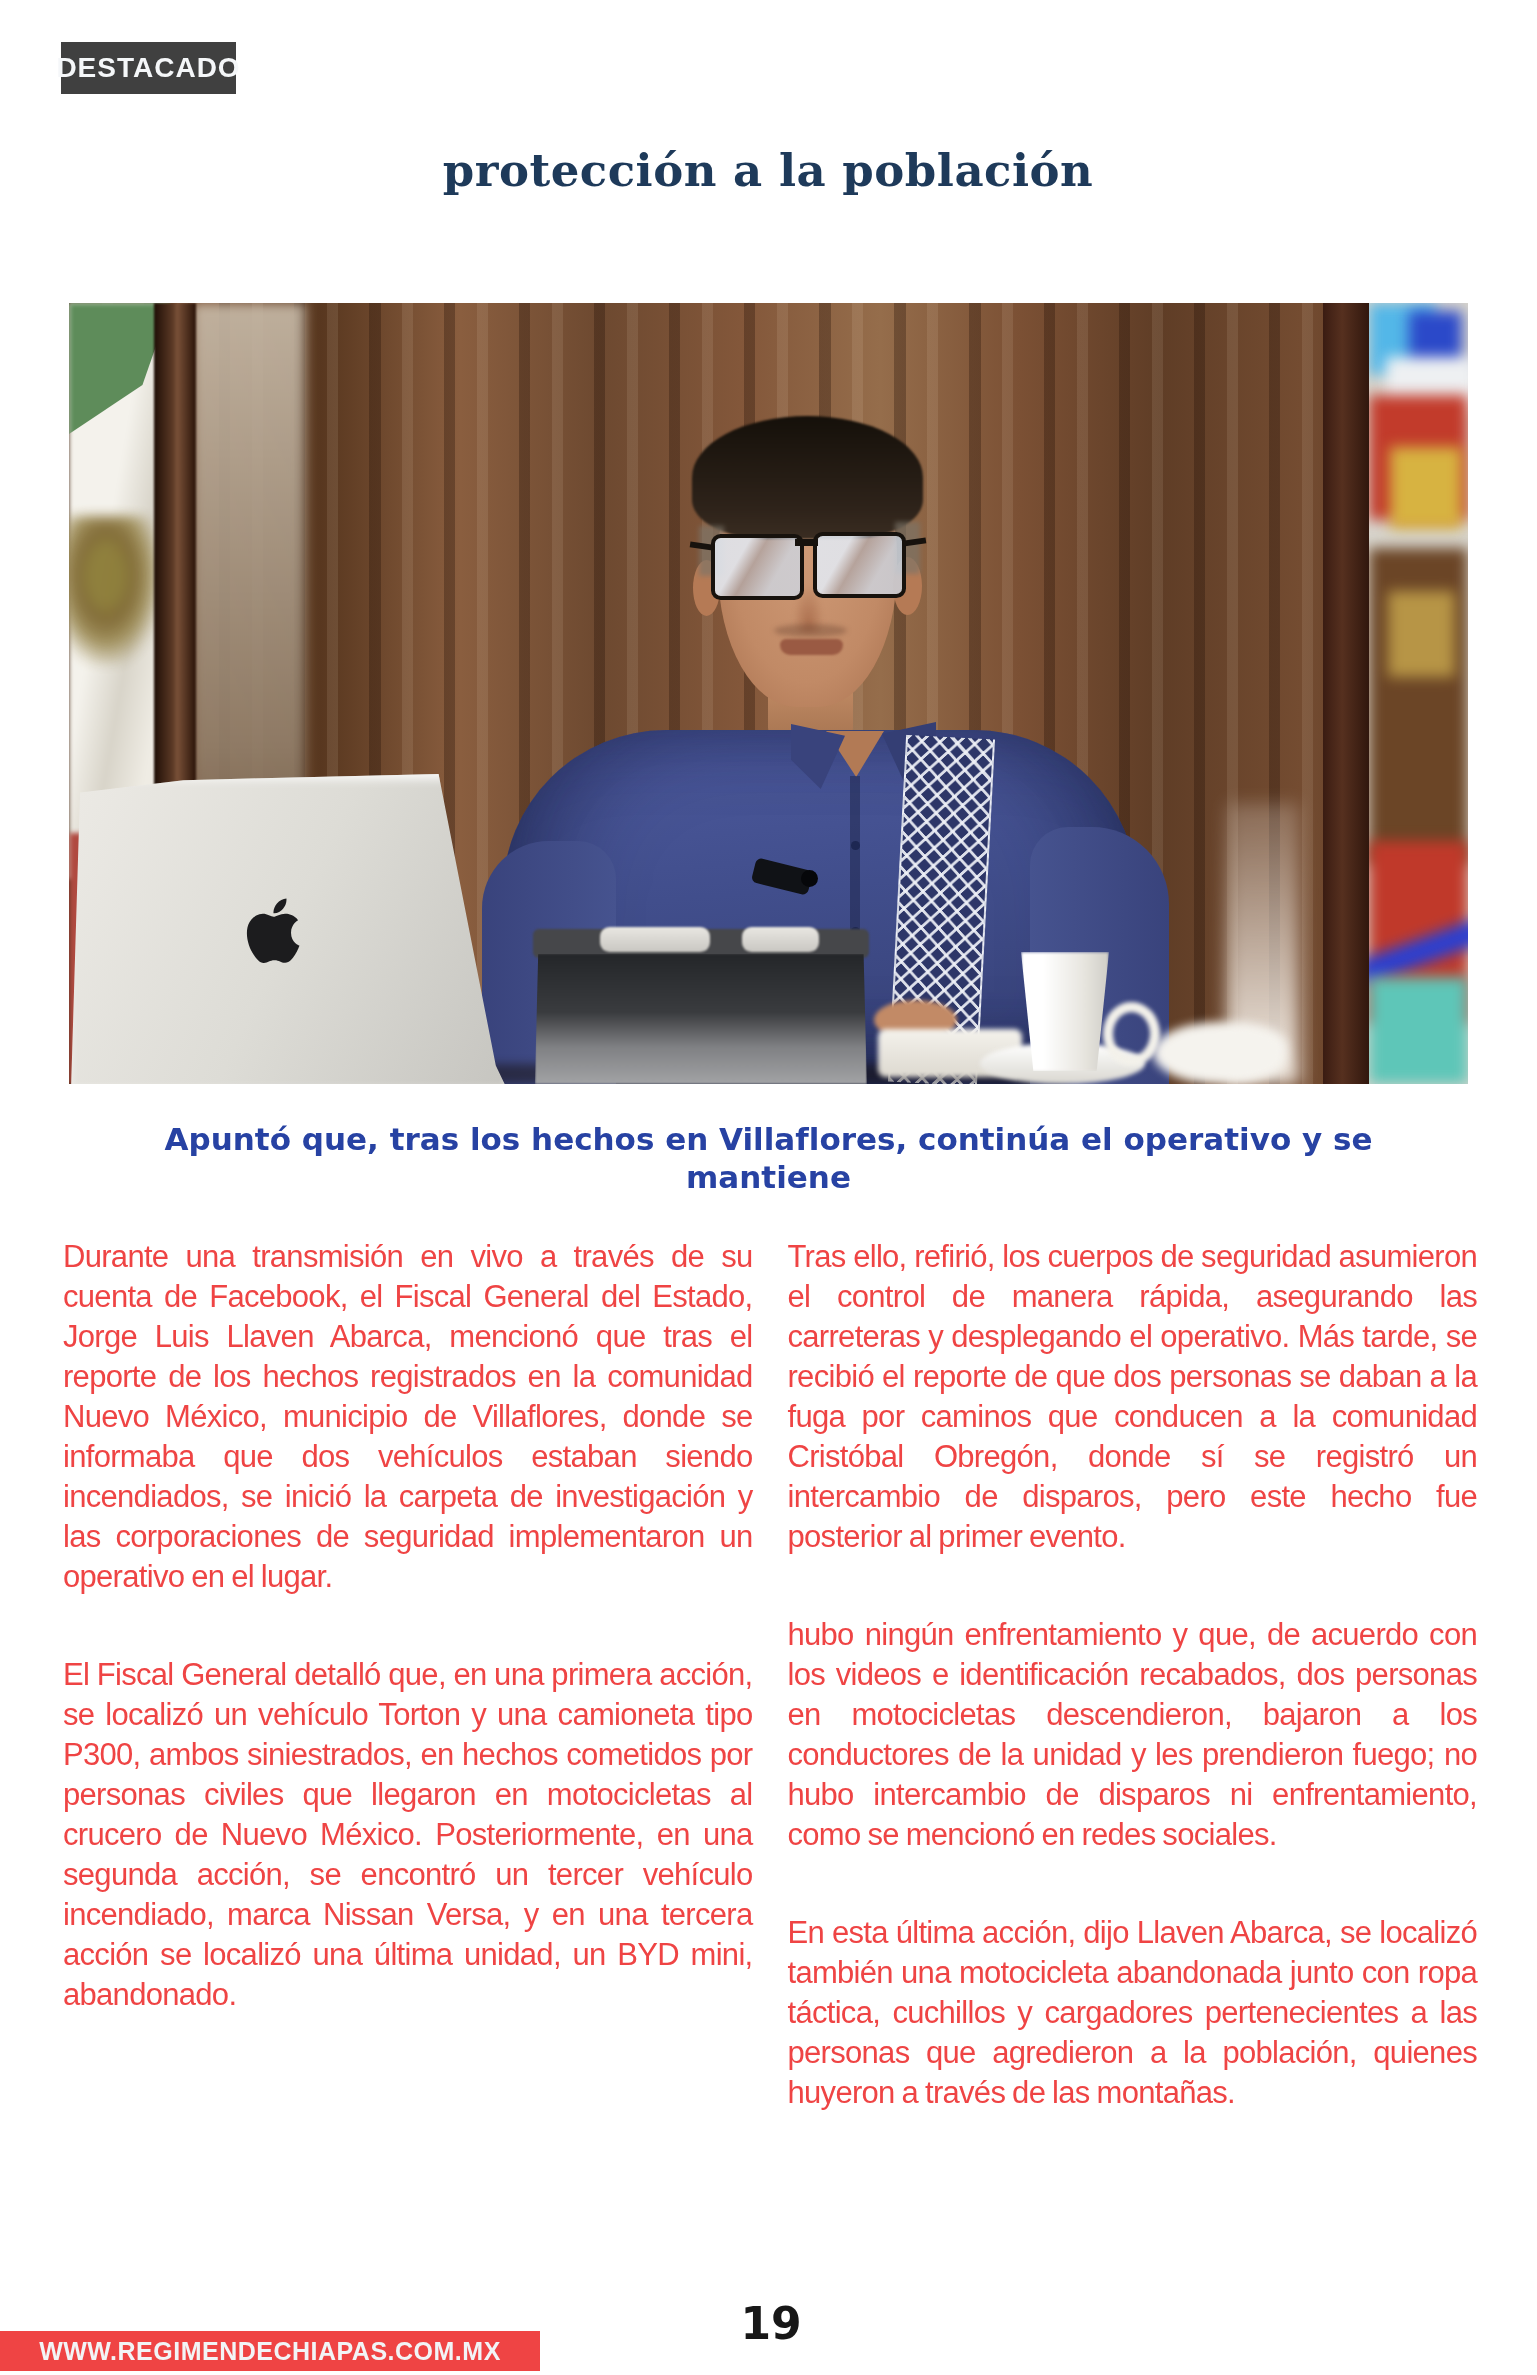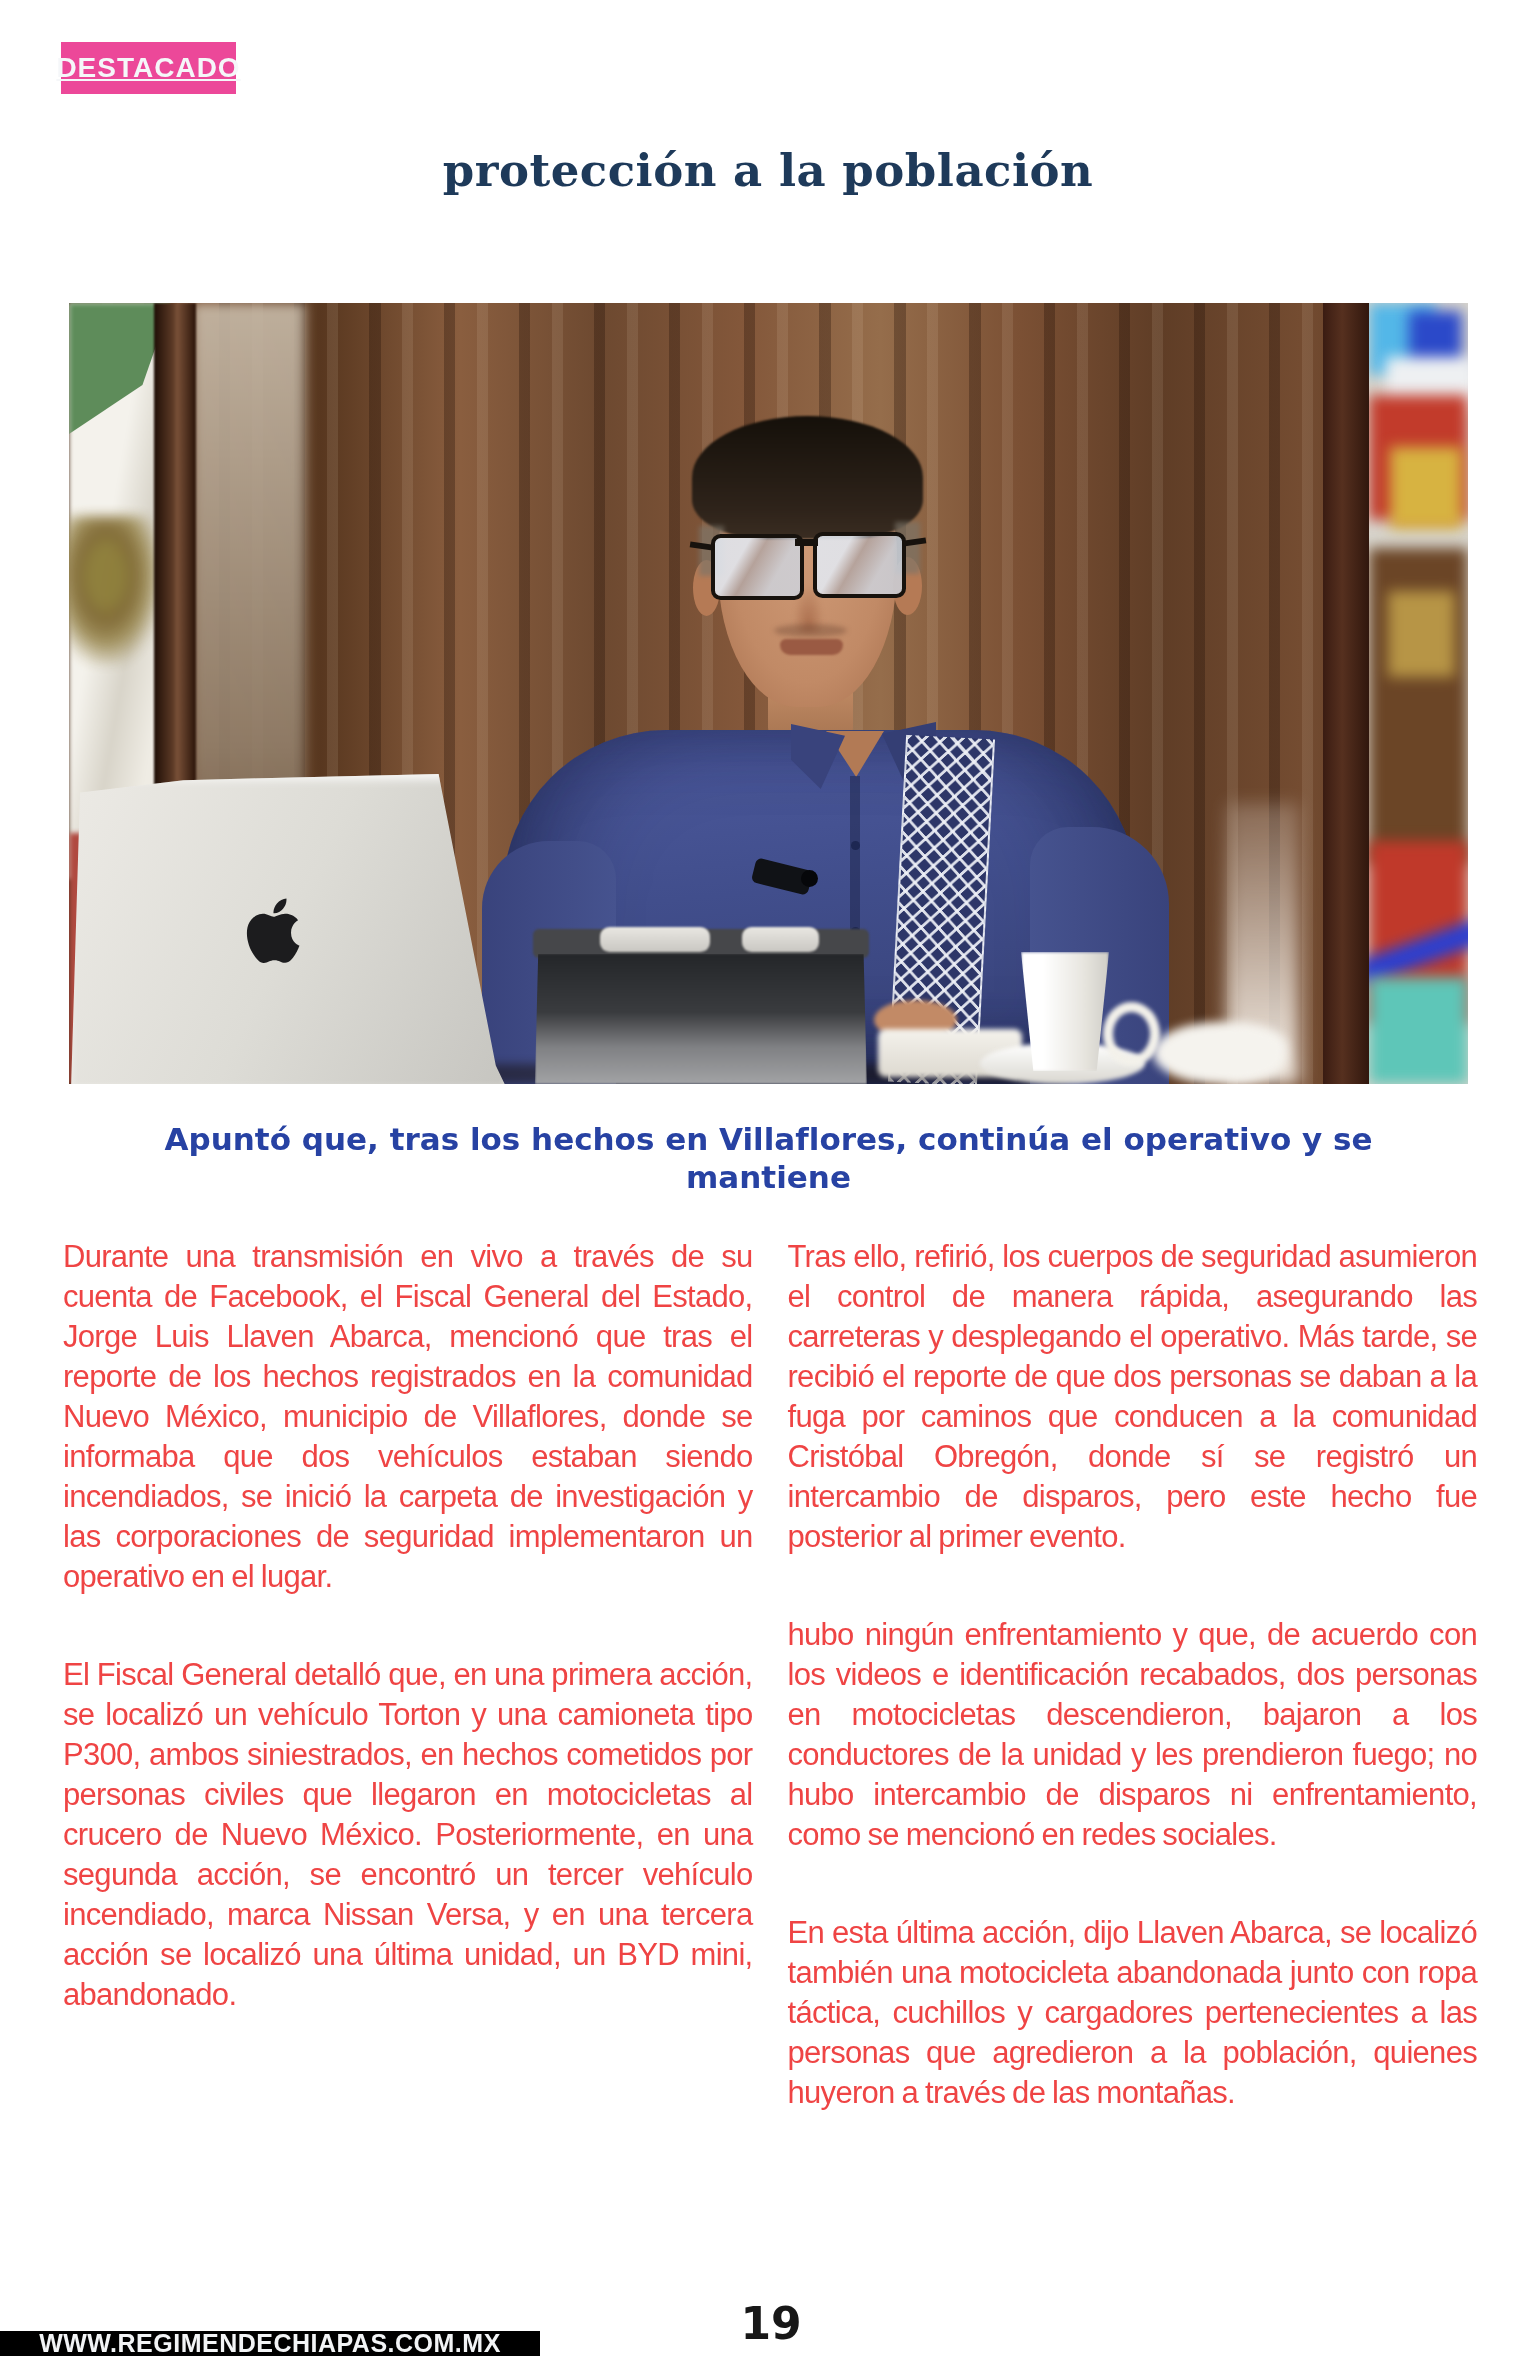--- a/index.html
+++ b/index.html
@@ -1,23 +1,23 @@
 <!DOCTYPE html>
 <html lang="es"><head>
 <meta charset="utf-8">
 <style>
   html,body{margin:0;padding:0;}
   body{width:1537px;height:2376px;position:relative;background:#ffffff;overflow:hidden;
        font-family:"Liberation Sans",sans-serif;}
   .abs{position:absolute;}
 
   
-  .badge{left:61px;top:42px;width:175px;height:52px;background:#ec4899;
+  .badge{left:61px;top:42px;width:175px;height:52px;background:#404040;
          display:flex;align-items:center;justify-content:center;
-         color:#f5f7f9;font-weight:bold;font-size:28px;letter-spacing:1px;text-decoration:underline;}
+         color:#f5f7f9;font-weight:bold;font-size:28px;letter-spacing:1px;}
   .headline{left:86px;top:142px;width:1364px;text-align:center;color:#1e3a5a;
             font-family:"DejaVu Serif",serif;font-weight:bold;
             font-size:45px;line-height:57px;letter-spacing:0.5px;}
 
   
   .photo{left:69px;top:303px;width:1399px;height:781px;overflow:hidden;
     background:
       repeating-linear-gradient(90deg, rgba(30,12,4,.30) 0 11.5px, rgba(30,12,4,0) 11.5px 33px,
         rgba(255,235,210,.10) 33px 44px, rgba(30,12,4,0) 44px 75px),
       linear-gradient(90deg,#63412b 0%,#7b5236 10%,#58371f 18%,#8a5e3f 28%,#6d4930 38%,
@@ -137,21 +137,21 @@
 
   
   .deck{left:115px;top:1120px;width:1307px;text-align:center;color:#2742a3;
         font-family:"DejaVu Sans",sans-serif;font-weight:bold;font-size:31px;line-height:38px;}
   .cols{left:63px;top:1237px;width:1414px;display:flex;gap:35px;}
   .col{width:690px;}
   .col p{margin:0 0 58px 0;text-align:justify;color:#ef4444;
          font-size:31px;line-height:40px;letter-spacing:-0.7px;word-spacing:-1px;}
 
   
-  .footer-bar{left:0;top:2331px;width:540px;height:25px;background:#000000;
+  .footer-bar{left:0;top:2331px;width:540px;height:40px;background:#ef4444;
       display:flex;align-items:center;justify-content:center;
       color:#f2f4f6;font-weight:bold;font-size:25px;letter-spacing:0.5px;}
   .page-num{left:728px;top:2298px;width:86px;text-align:center;color:#171717;
       font-family:"DejaVu Sans",sans-serif;font-weight:bold;font-size:44px;}
 </style>
 </head>
 <body>
 
 <div class="abs badge">DESTACADO</div>
 

